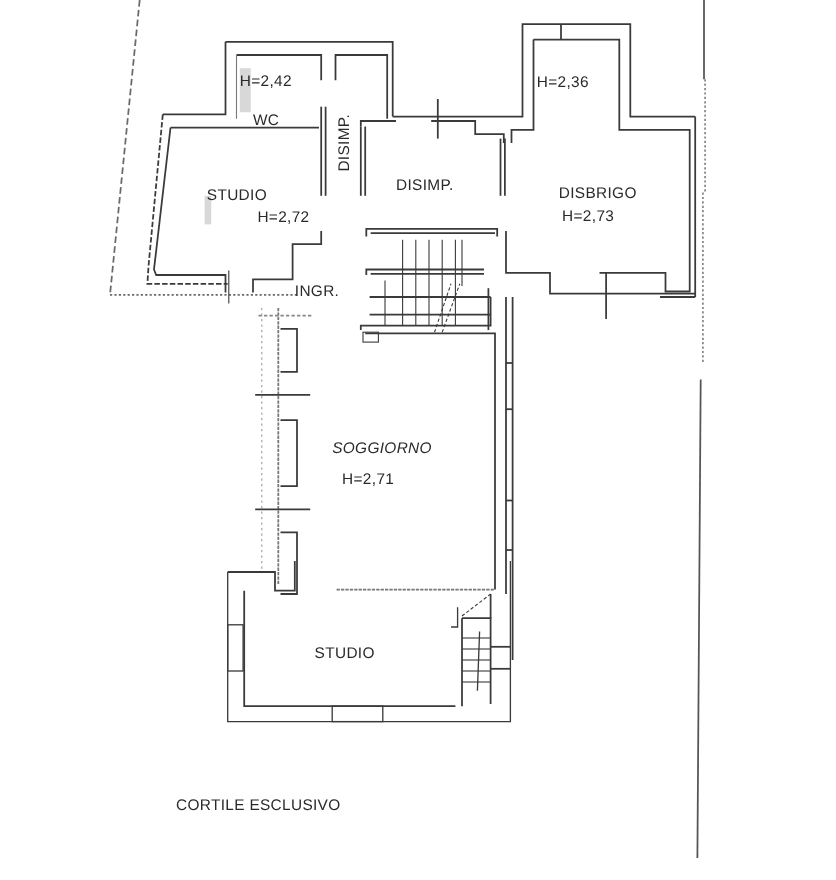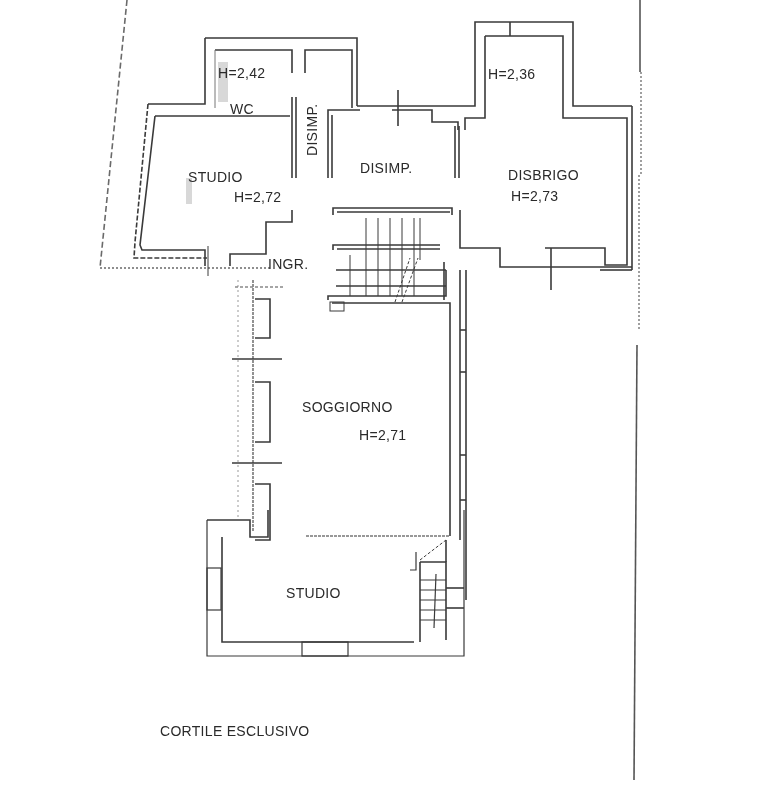--- a/index.html
+++ b/index.html
@@ -134,19 +134,19 @@
 
   <span class="lbl" style="left:360px;top:161px;">DISIMP.</span>
 
   <span class="lbl" style="left:488px;top:67px;">H=2,36</span>
 
   <span class="lbl" style="left:508px;top:168px;">DISBRIGO</span>
   <span class="lbl" style="left:511px;top:189px;">H=2,73</span>
 
   <span class="lbl" style="left:268px;top:257px;">INGR.</span>
 
-  <span class="lbl" style="left:302px;top:400px;">SOGGIORNO</span>
-  <span class="lbl" style="left:311px;top:428px;margin-left:48px;">H=2,71</span>
+  <span class="lbl" style="left:302px;top:400px;font-style:italic;">SOGGIORNO</span>
+  <span class="lbl" style="left:311px;top:428px;">H=2,71</span>
 
   <span class="lbl" style="left:286px;top:586px;">STUDIO</span>
 
   <span class="lbl" style="left:160px;top:724px;">CORTILE ESCLUSIVO</span>
 </div>
 
 </body></html>

